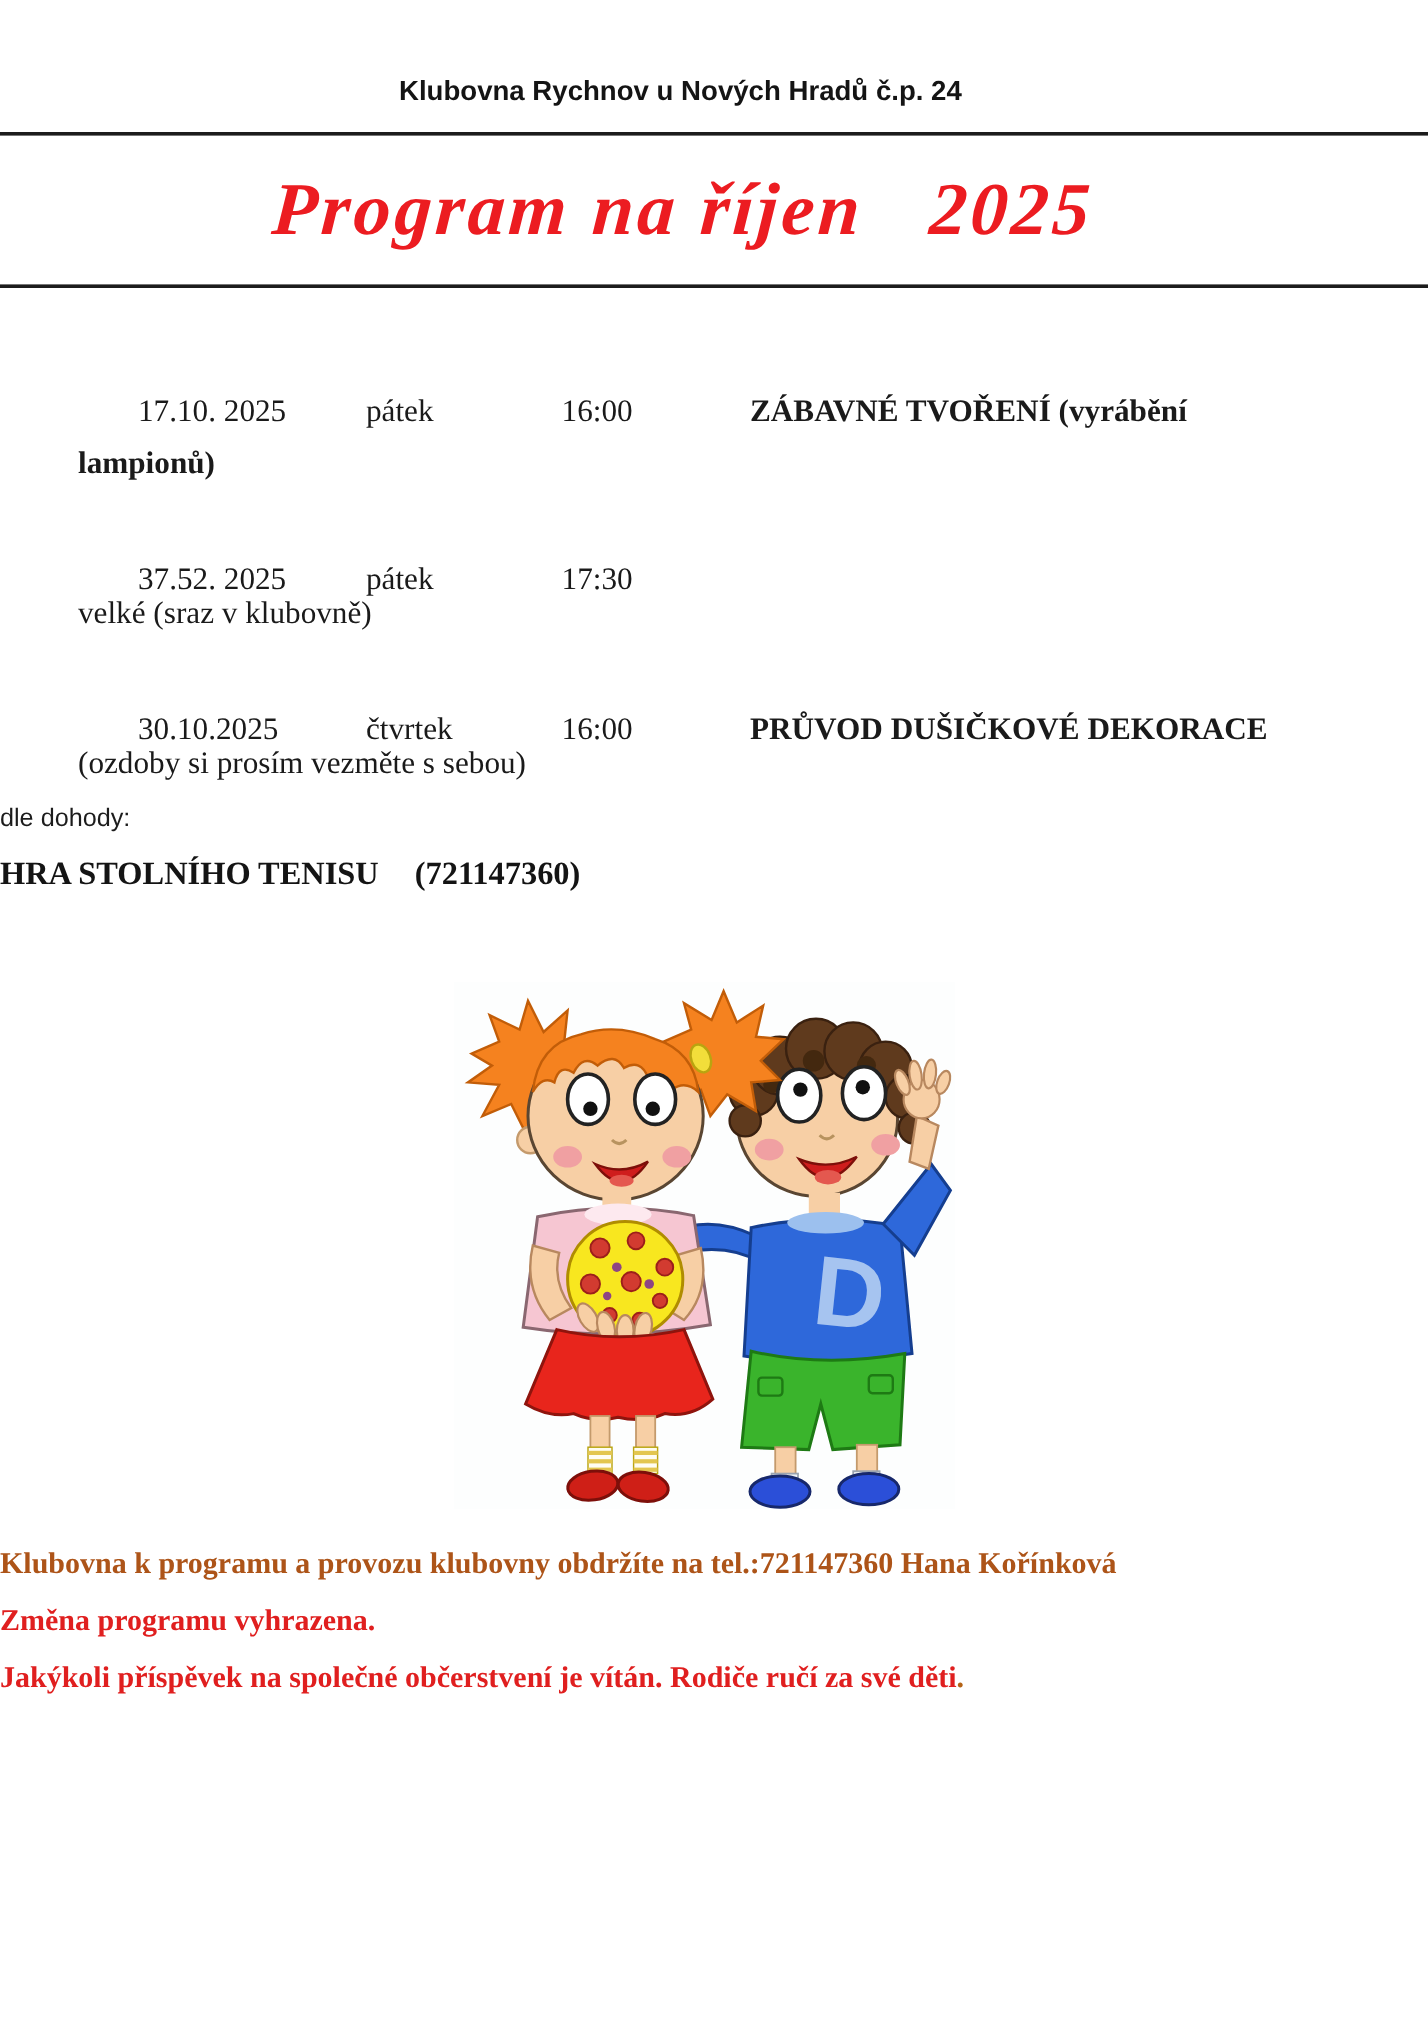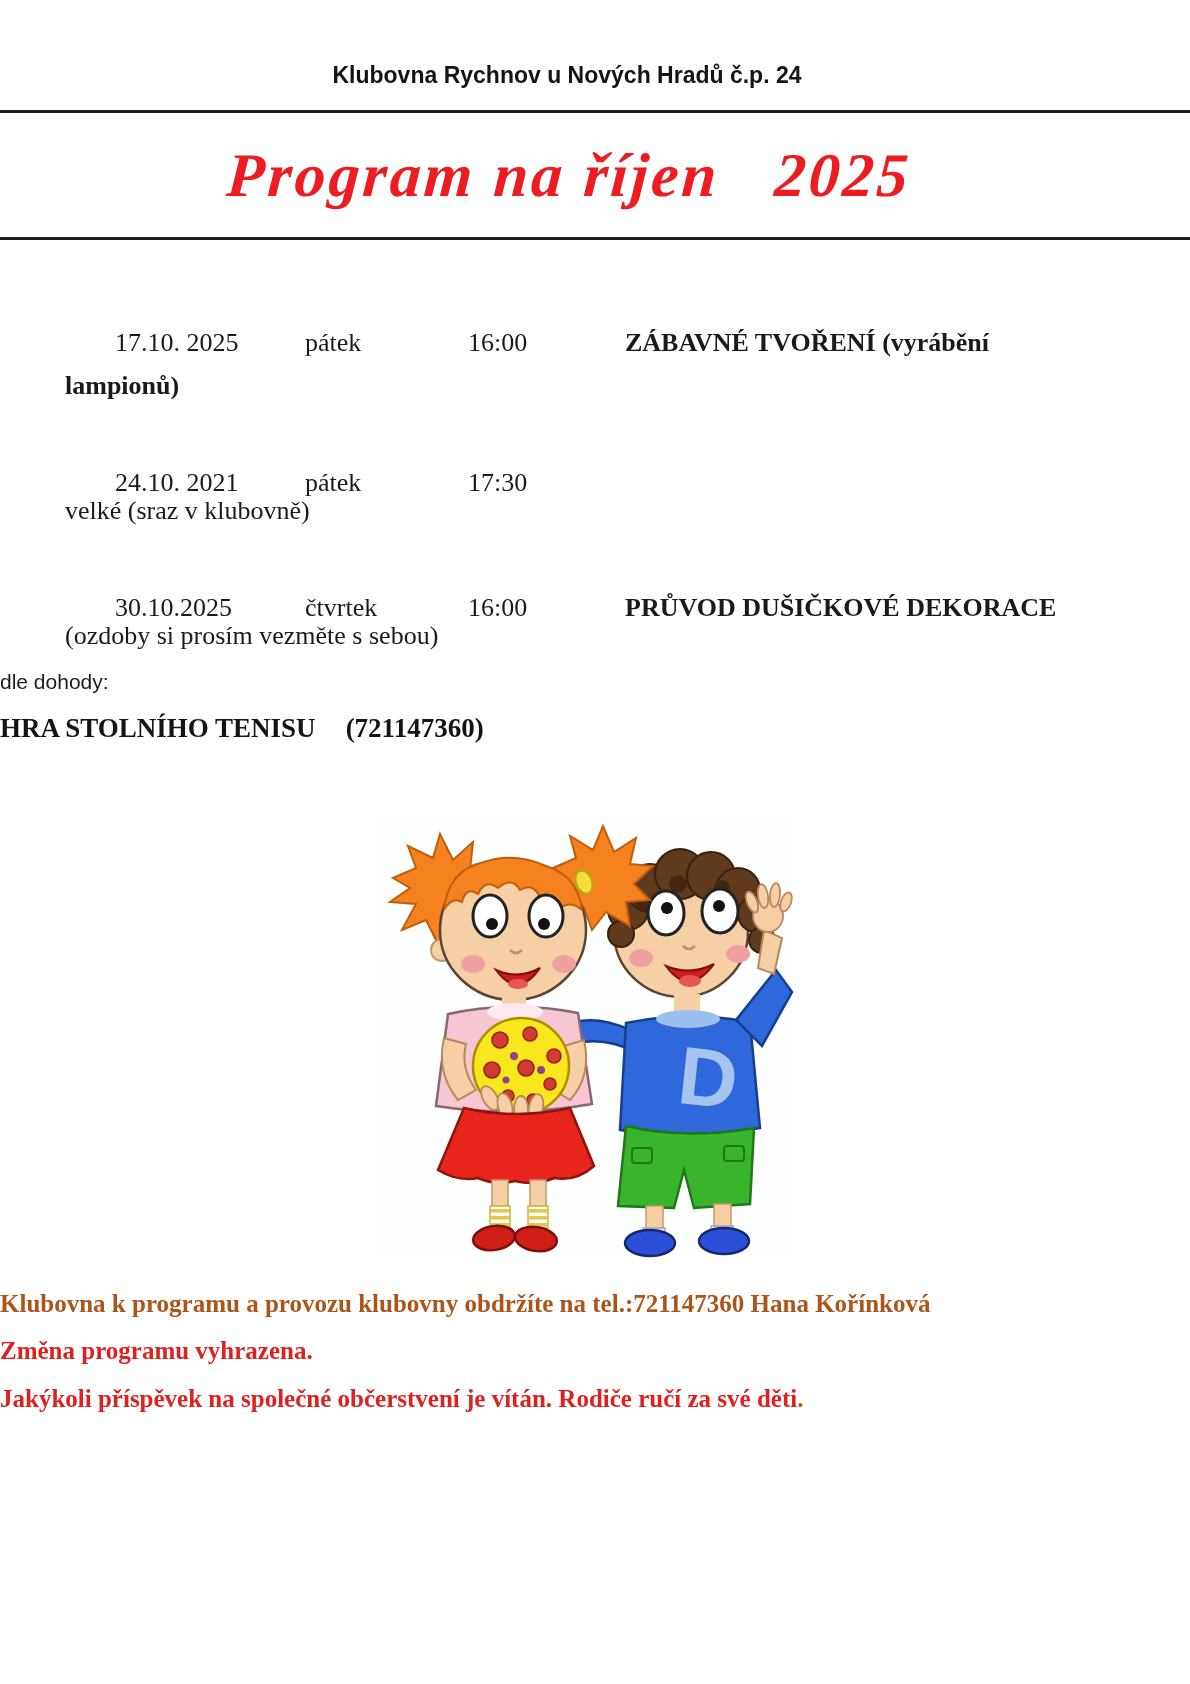--- a/index.html
+++ b/index.html
@@ -70,21 +70,21 @@
     <span class="col-date">17.10. 2025</span>
     <span class="col-day">pátek</span>
     <span class="col-time">16:00</span>
     <span class="col-activity"><span class="bold">ZÁBAVNÉ TVOŘENÍ (vyrábění</span><span></span></span>
   </div>
   <div class="sched-line" style="top:372px;">
     <span class="cont bold">lampionů)</span>
   </div>
 
   <div class="sched-line" style="top:469px;">
-    <span class="col-date">24.10. 2021</span>
+    <span class="col-date">37.52. 2025</span>
     <span class="col-day">pátek</span>
     <span class="col-time">17:30</span>
   </div>
   <div class="sched-line" style="top:497px;">
     <span class="cont">velké (sraz v klubovně)</span>
   </div>
 
   <div class="sched-line" style="top:594px;">
     <span class="col-date">30.10.2025</span>
     <span class="col-day">čtvrtek</span>

